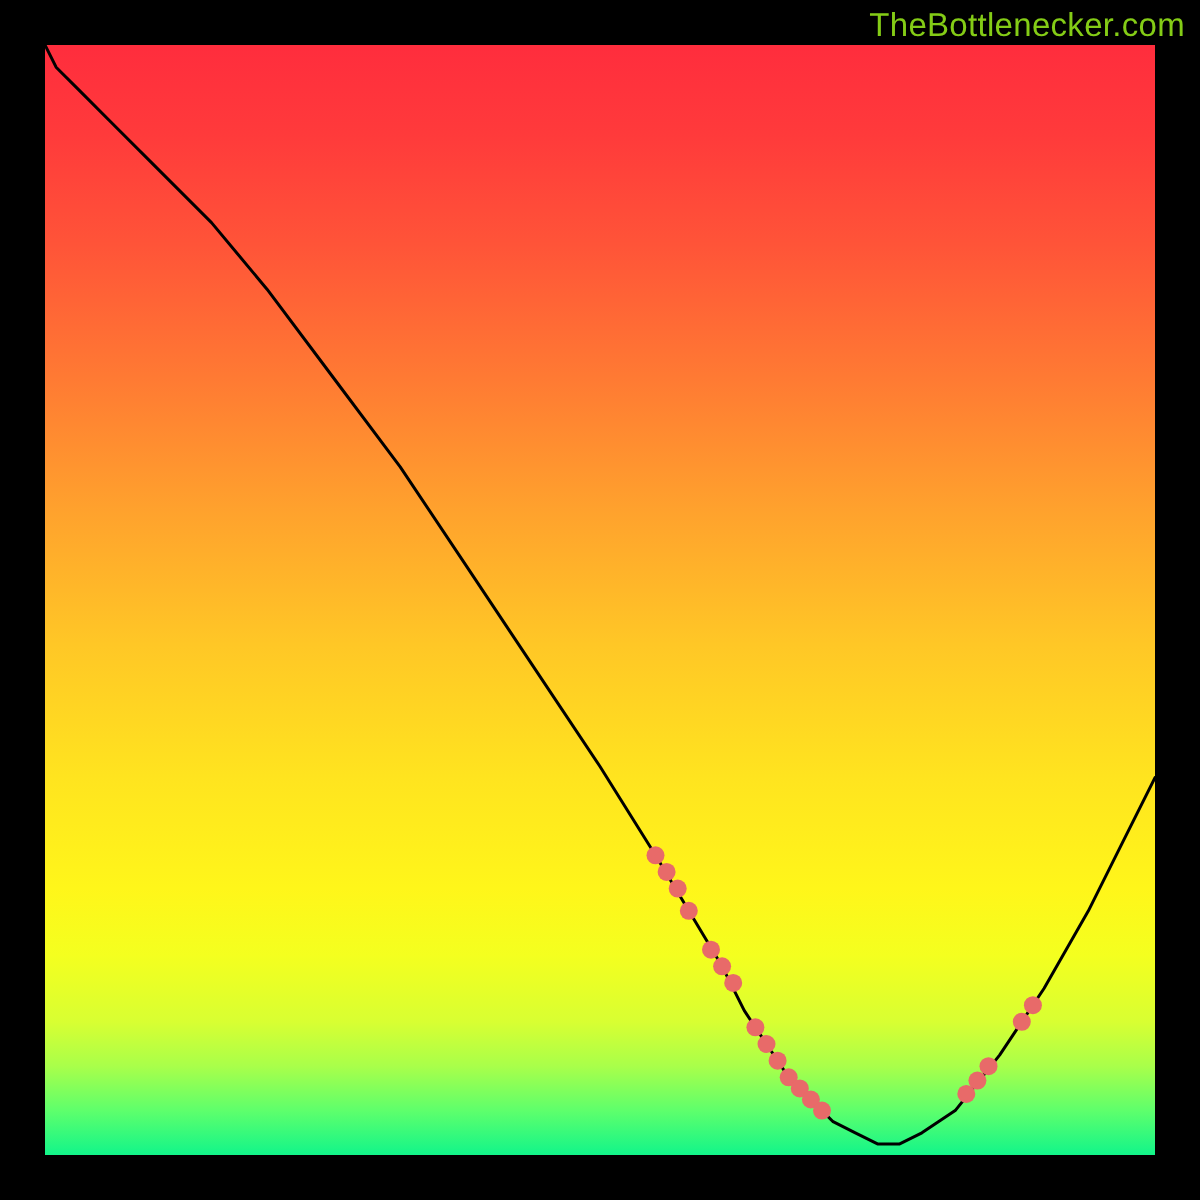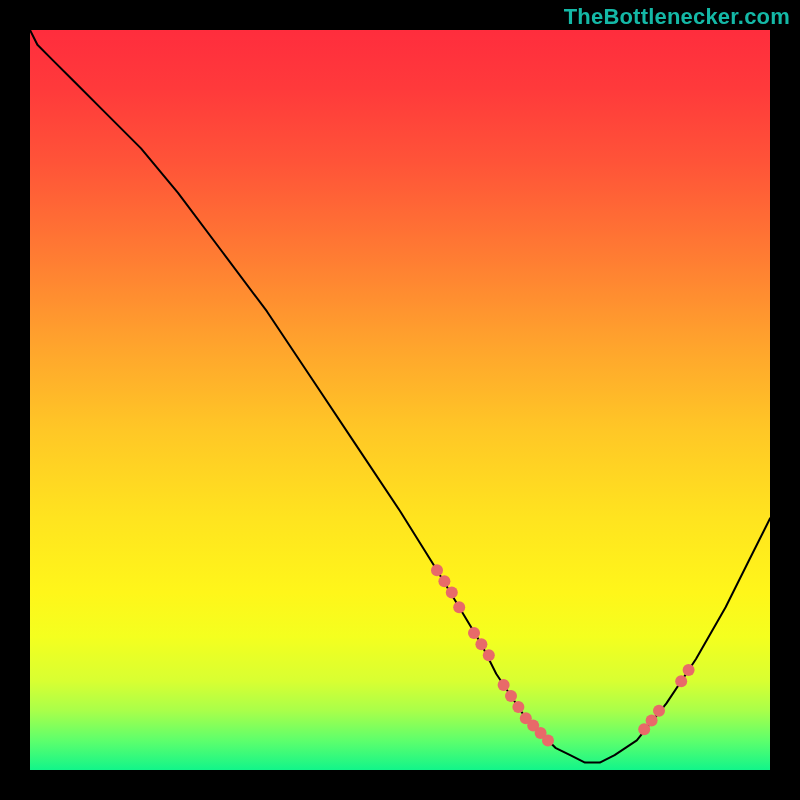--- a/index.html
+++ b/index.html
@@ -13,23 +13,23 @@
   }
   .frame {
     position: absolute;
     inset: 0;
     background: #000000;
   }
   .watermark {
     position: absolute;
     top: 4px;
     right: 10px;
-    color: #14b8a6;
+    color: #84cc16;
     font-size: 22px;
-    font-weight: 700;
+    font-weight: 400;
     letter-spacing: 0.2px;
     z-index: 5;
   }
   
   .plot {
     position: absolute;
     top: 30px;
     left: 30px;
     width: 740px;
     height: 740px;

